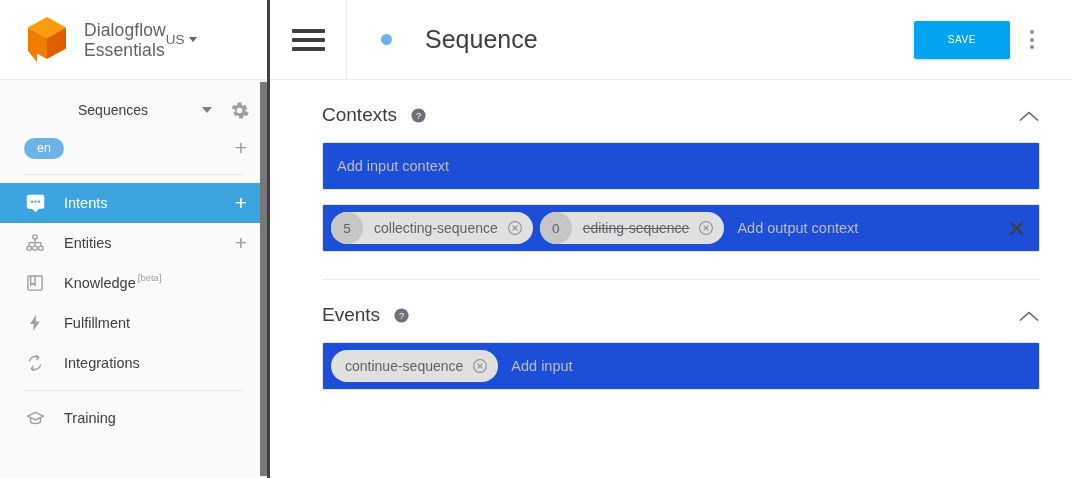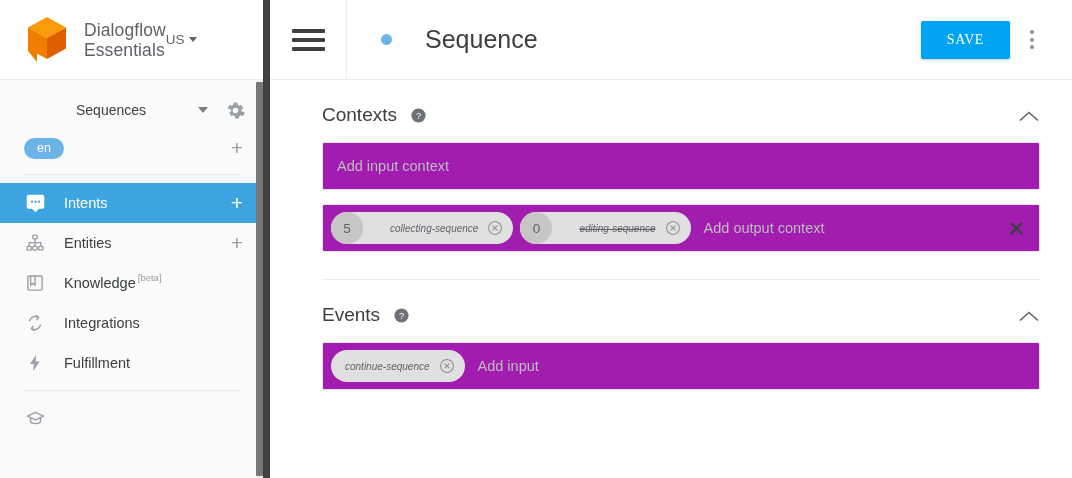--- a/index.html
+++ b/index.html
@@ -9,21 +9,21 @@
     font-family: "Liberation Sans", sans-serif;
     background: #ffffff;
     color: #3c4043;
   }
   .app { display: flex; width: 1072px; height: 478px; position: relative; }
 
   
   .sidebar {
     width: 270px; height: 478px;
     background: #fafafa;
-    border-right: 7px solid #404040;
+    border-right: 3px solid #404040;
     display: flex; flex-direction: column;
     position: relative;
     flex: 0 0 270px;
   }
   .brand {
     height: 80px; background: #ffffff;
     display: flex; align-items: center;
     padding-left: 24px;
     border-bottom: 1px solid #ececec;
   }
@@ -125,23 +125,23 @@
     width: 11px; height: 11px; border-radius: 50%;
     background: #6cb4e8; margin-left: 34px;
   }
   .intent-title {
     margin-left: 33px; font-size: 25px; color: #3c4043; font-weight: 400;
   }
   .tb-spacer { flex: 1; }
   .save-btn {
     background: #00a4f0; color: #fff;
     border: none; border-radius: 2px;
-    padding: 0 26px; height: 38px;
-    font-size: 14px; letter-spacing: .6px;
-    font-family: Liberation Serif, serif;
+    padding: 0 34px; height: 38px;
+    font-size: 10px; letter-spacing: .6px;
+    font-family: Liberation Sans, sans-serif;
     box-shadow: 0 1px 3px rgba(0,0,0,.22);
     cursor: pointer;
   }
   .kebab {
     width: 44px; display: flex; flex-direction: column;
     align-items: center; justify-content: center; gap: 3.5px;
     cursor: pointer;
   }
   .kebab i { width: 4px; height: 4px; border-radius: 50%; background: #8b8f94; display: block; }
 
@@ -151,40 +151,40 @@
     height: 62px; padding-top: 8px;
   }
   .sec-title { font-size: 19px; color: #3c4043; }
   .help-ico { margin-left: 13px; width: 17px; height: 17px; }
   .sec-spacer { flex: 1; }
   .chev-up { width: 22px; height: 13px; cursor: pointer; }
 
   .field {
     border: 1px solid #e4e4e4; border-radius: 2px;
     height: 48px; display: flex; align-items: center;
-    padding: 0 14px; background: #a21caf;
+    padding: 0 14px; background: #1d4ed8;
   }
   .field.chips { padding: 0 14px 0 8px; }
   .ph { color: #bdbdbd; font-size: 14.5px; }
 
   .chip {
     display: inline-flex; align-items: center;
     background: #e0e0e0; border-radius: 16px;
     height: 32px; padding-right: 10px;
     margin-right: 7px; flex: 0 0 auto;
   }
   .chip-count {
     width: 32px; height: 32px; border-radius: 50%;
     background: #c6c6c6; color: #5f6368;
     display: flex; align-items: center; justify-content: center;
     font-size: 13.5px; flex: 0 0 32px;
   }
   .chip-label {
-    font-size: 10px; color: #5f6368;
-    padding: 0 9px 0 27px; white-space: nowrap; font-style: italic;
+    font-size: 14px; color: #5f6368;
+    padding: 0 9px 0 11px; white-space: nowrap;
   }
   .chip.struck .chip-label { text-decoration: line-through; }
   .chip-x { width: 16px; height: 16px; flex: 0 0 16px; cursor: pointer; }
   .chip.plain { padding-left: 0; justify-content: flex-end; }
   .chip.plain .chip-label { padding-left: 14px; }
   .inline-ph { color: #bdbdbd; font-size: 14.5px; margin-left: 6px; }
   .field-spacer { flex: 1; }
   .clear-x { width: 17px; height: 17px; cursor: pointer; flex: 0 0 17px; }
   .gap-14 { height: 14px; }
   .hr { height: 1px; background: #ededed; margin: 27px 0 0 0; }
@@ -268,48 +268,49 @@
           </svg>
         </span>
         <span class="nav-label">
           <span>Knowledge</span>
           <span class="beta">[beta]</span>
         </span>
       </div>
 
       <div class="nav-item">
         <span class="nav-ico">
+          <svg viewBox="0 0 24 24" width="20" height="20" fill="#9aa0a6">
+            <path d="M13.5 2 6 13.2h4.6L9.8 22 17.5 10.3h-4.7z"></path>
+          </svg>
+        </span>
+        <span class="nav-label">Fulfillment</span>
+      </div>
+
+      <div class="nav-item">
+        <span class="nav-ico">
           <svg viewBox="0 0 24 24" width="20" height="20" fill="none" stroke="#9aa0a6" stroke-width="1.7" stroke-linecap="round">
             <path d="M5.5 9.5A7 7 0 0 1 16 5.2"></path>
             <path d="M13.5 3.2l2.8 2-2 2.8"></path>
             <path d="M18.5 14.5A7 7 0 0 1 8 18.8"></path>
             <path d="M10.5 20.8l-2.8-2 2-2.8"></path>
           </svg>
         </span>
         <span class="nav-label">Integrations</span>
       </div>
 
-      <div class="nav-item">
-        <span class="nav-ico">
-          <svg viewBox="0 0 24 24" width="20" height="20" fill="#9aa0a6">
-            <path d="M13.5 2 6 13.2h4.6L9.8 22 17.5 10.3h-4.7z"></path>
-          </svg>
-        </span>
-        <span class="nav-label">Fulfillment</span>
-      </div>
-
       <div class="nav-divider"></div>
 
       <div class="nav-item">
         <span class="nav-ico">
           <svg viewBox="0 0 24 24" width="21" height="21" fill="none" stroke="#9aa0a6" stroke-width="1.7" stroke-linejoin="round">
             <path d="M12 5 2.8 9.3 12 13.6l9.2-4.3z"></path>
             <path d="M6.3 11v4c0 1.4 2.6 2.6 5.7 2.6s5.7-1.2 5.7-2.6v-4"></path>
           </svg>
         </span>
+        <span class="nav-label">Training</span>
       </div>
 
     </nav>
 
     <div class="sb-track"></div>
     <div class="sb-thumb"></div>
   </aside>
 
   <section class="main">
 

